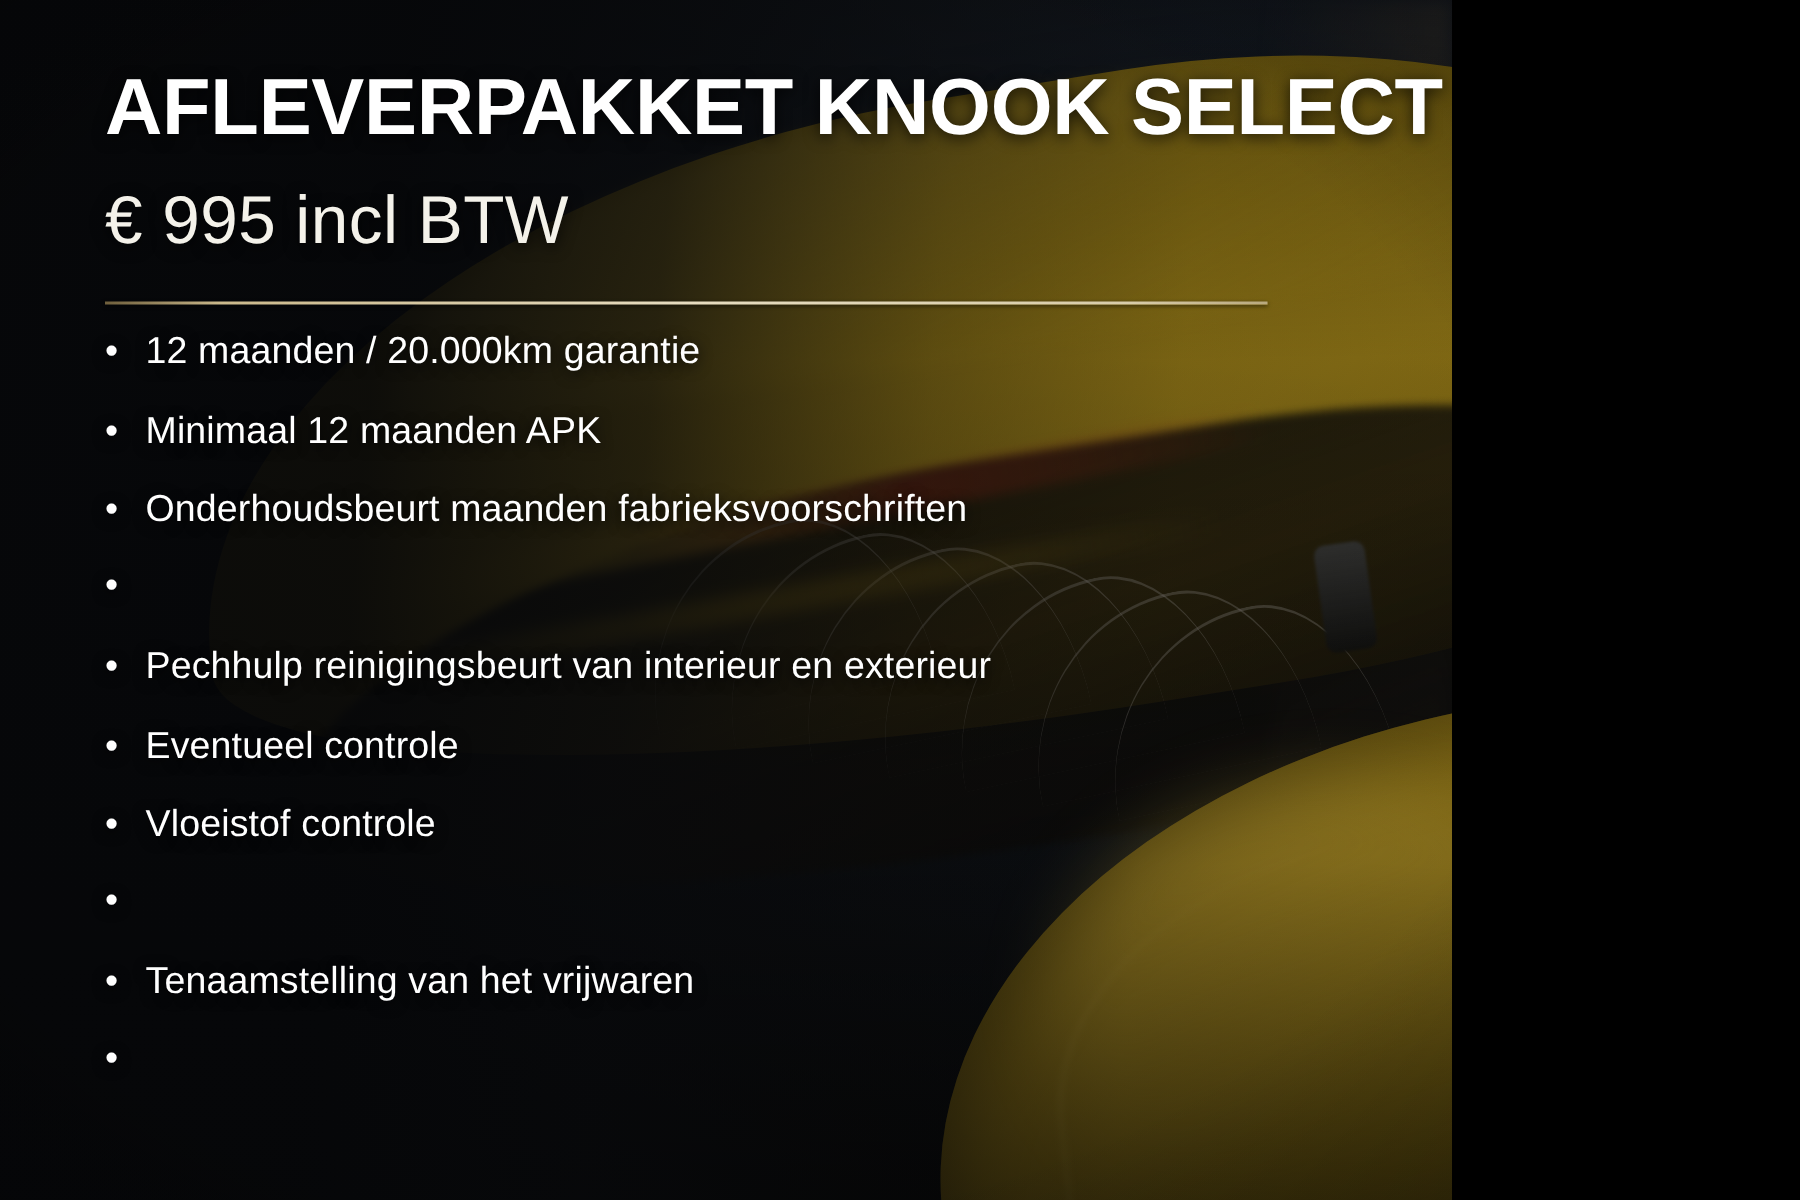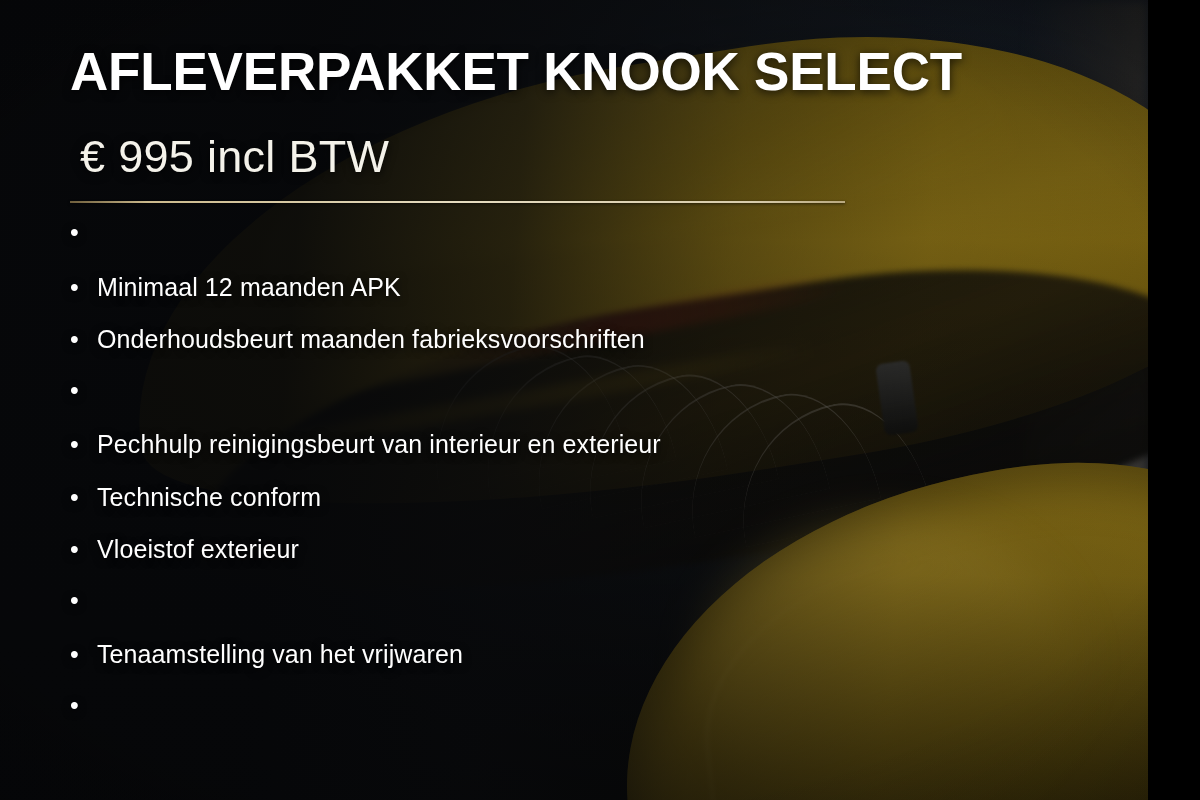--- a/index.html
+++ b/index.html
@@ -7,21 +7,21 @@
     margin: 0;
     padding: 0;
     background: #000;
   }
   body {
     font-family: "Liberation Sans", sans-serif;
   }
 
   .banner {
     position: relative;
-    width: 1148px;
+    width: 968px;
     height: 800px;
     overflow: hidden;
     background: #0b0d10;
   }
 
   
   .photo {
     position: absolute;
     inset: 0;
     overflow: hidden;
@@ -203,21 +203,21 @@
     letter-spacing: -0.2px;
     font-stretch: condensed;
     text-shadow: 0 2px 10px rgba(0,0,0,0.75);
     white-space: nowrap;
   }
 
   .subtitle {
     position: absolute;
     left: 70px;
     top: 122px;
-    margin: 10px;
+    margin: 0;
     font-size: 45px;
     line-height: 1.1;
     font-weight: 300;
     color: #f4f2ea;
     letter-spacing: 0.3px;
     text-shadow: 0 2px 10px rgba(0,0,0,0.8);
     white-space: nowrap;
   }
 
   .divider {
@@ -291,43 +291,44 @@
     <div class="vignette"></div>
   </div>
 
   <div class="content">
     <h1 class="title">AFLEVERPAKKET KNOOK SELECT</h1>
     <div class="subtitle">€ 995 incl BTW</div>
     <div class="divider"></div>
     <ul class="feature-list">
         <li class="feature-item">
           <span class="bullet">•</span>
+          <span class="feature-text">12 maanden / 20.000km garantie</span>
         </li>
         <li class="feature-item">
           <span class="bullet">•</span>
           <span class="feature-text">Minimaal 12 maanden APK</span>
         </li>
         <li class="feature-item">
           <span class="bullet">•</span>
           <span class="feature-text">Onderhoudsbeurt maanden fabrieksvoorschriften</span>
         </li>
         <li class="feature-item">
           <span class="bullet">•</span>
         </li>
         <li class="feature-item">
           <span class="bullet">•</span>
           <span class="feature-text">Pechhulp reinigingsbeurt van interieur en exterieur</span>
         </li>
         <li class="feature-item">
           <span class="bullet">•</span>
-          <span class="feature-text">Technische conform</span>
-        </li>
-        <li class="feature-item">
-          <span class="bullet">•</span>
-          <span class="feature-text">Vloeistof exterieur</span>
+          <span class="feature-text">Eventueel controle</span>
+        </li>
+        <li class="feature-item">
+          <span class="bullet">•</span>
+          <span class="feature-text">Vloeistof controle</span>
         </li>
         <li class="feature-item">
           <span class="bullet">•</span>
         </li>
         <li class="feature-item">
           <span class="bullet">•</span>
           <span class="feature-text">Tenaamstelling van het vrijwaren</span>
         </li>
         <li class="feature-item">
           <span class="bullet">•</span>

